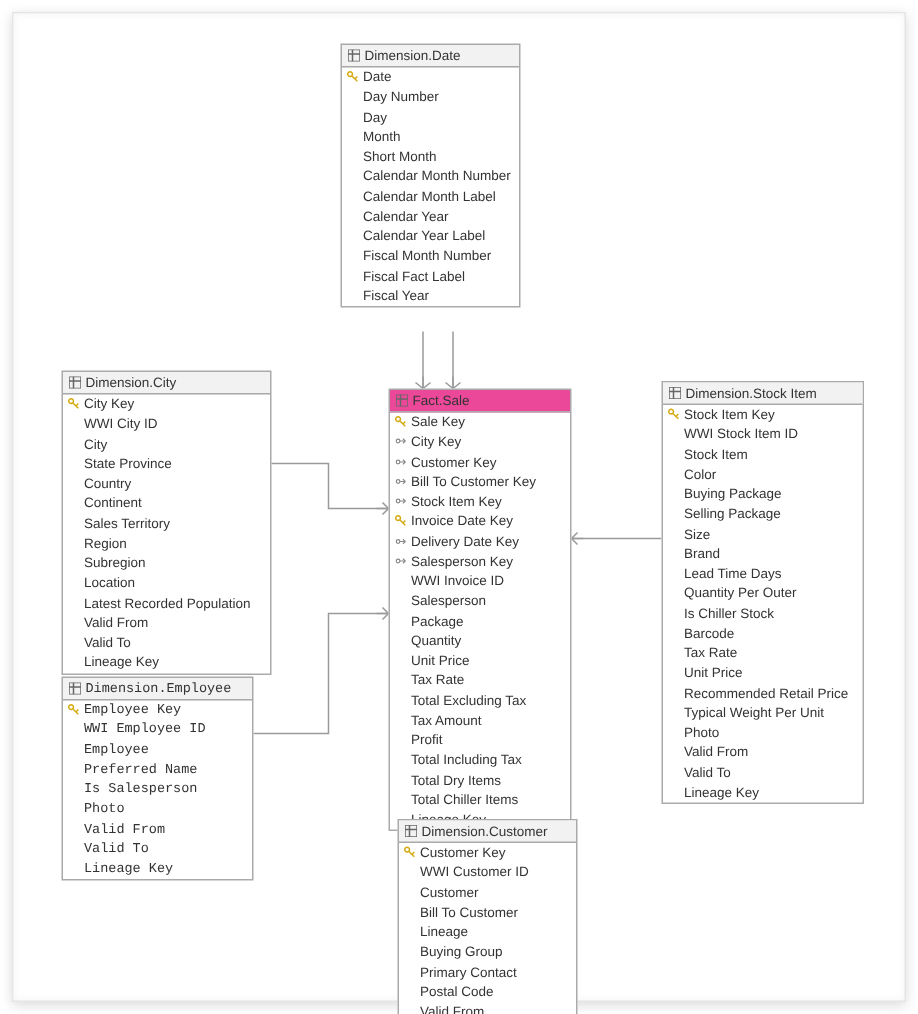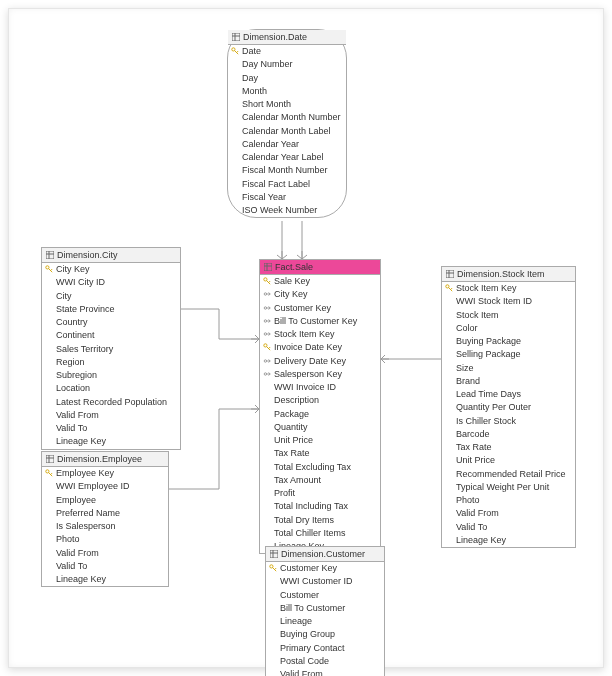--- a/index.html
+++ b/index.html
@@ -93,21 +93,21 @@
 
     <path d="M432 350 L372 350"></path>
     <path class="crow" d="M376 346 L372 350 L376 354 M380 350 L372 350"></path>
 
     <line x1="293" y1="512" x2="293" y2="537"></line>
     <line x1="313" y1="512" x2="313" y2="537"></line>
     <path class="crow" d="M288 516 L293 512 L298 516 M293 520 L293 512"></path>
     <path class="crow" d="M308 516 L313 512 L318 516 M313 520 L313 512"></path>
   </svg>
 
-  <div class="entity" style="left:218px; top:20px; width:108px;border-radius:29px;">
+  <div class="entity" style="left:218px; top:20px; width:108px;">
     <div class="entity-header">
       <span class="table-icon">
           <svg width="8" height="8">
             <rect x="0" y="0" width="8" height="8" fill="none" stroke="#666" stroke-width="1"></rect>
             <line x1="0" y1="3" x2="8" y2="3" stroke="#666"></line>
             <line x1="3" y1="0" x2="3" y2="8" stroke="#666"></line>
           </svg>
         </span>
       <span>Dimension.Date</span>
     </div>
@@ -121,21 +121,20 @@
         <div class="colrow"><span>Day</span></div>
         <div class="colrow"><span>Month</span></div>
         <div class="colrow"><span>Short Month</span></div>
         <div class="colrow"><span>Calendar Month Number</span></div>
         <div class="colrow"><span>Calendar Month Label</span></div>
         <div class="colrow"><span>Calendar Year</span></div>
         <div class="colrow"><span>Calendar Year Label</span></div>
         <div class="colrow"><span>Fiscal Month Number</span></div>
         <div class="colrow"><span>Fiscal Fact Label</span></div>
         <div class="colrow"><span>Fiscal Year</span></div>
-        <div class="colrow"><span>ISO Week Number</span></div>
       </div>
   </div>
 
   <div class="entity" style="left:32px; top:238px; width:140px;">
     <div class="entity-header">
       <span class="table-icon">
           <svg width="8" height="8">
             <rect x="0" y="0" width="8" height="8" fill="none" stroke="#666" stroke-width="1"></rect>
             <line x1="0" y1="3" x2="8" y2="3" stroke="#666"></line>
             <line x1="3" y1="0" x2="3" y2="8" stroke="#666"></line>
@@ -158,21 +157,21 @@
         <div class="colrow"><span>Region</span></div>
         <div class="colrow"><span>Subregion</span></div>
         <div class="colrow"><span>Location</span></div>
         <div class="colrow"><span>Latest Recorded Population</span></div>
         <div class="colrow"><span>Valid From</span></div>
         <div class="colrow"><span>Valid To</span></div>
         <div class="colrow"><span>Lineage Key</span></div>
       </div>
   </div>
 
-  <div class="entity" style="left:32px; top:442px; width:128px;">
+  <div class="entity" style="left:32px; top:442px; width:128px;font-family:Liberation Mono, monospace;">
     <div class="entity-header">
       <span class="table-icon">
           <svg width="8" height="8">
             <rect x="0" y="0" width="8" height="8" fill="none" stroke="#666" stroke-width="1"></rect>
             <line x1="0" y1="3" x2="8" y2="3" stroke="#666"></line>
             <line x1="3" y1="0" x2="3" y2="8" stroke="#666"></line>
           </svg>
         </span>
       <span>Dimension.Employee</span>
     </div>
@@ -245,21 +244,21 @@
               <line x1="7" y1="3" x2="9" y2="5" stroke="currentColor" stroke-width="1"></line>
               <line x1="7" y1="7" x2="9" y2="5" stroke="currentColor" stroke-width="1"></line>
             </svg></span><span>Delivery Date Key</span></div>
         <div class="colrow"><span class="fk-icon"><svg width="8" height="8" viewBox="0 0 10 10">
               <circle cx="3" cy="5" r="1.5" fill="none" stroke="currentColor" stroke-width="1"></circle>
               <line x1="4.5" y1="5" x2="9" y2="5" stroke="currentColor" stroke-width="1"></line>
               <line x1="7" y1="3" x2="9" y2="5" stroke="currentColor" stroke-width="1"></line>
               <line x1="7" y1="7" x2="9" y2="5" stroke="currentColor" stroke-width="1"></line>
             </svg></span><span>Salesperson Key</span></div>
         <div class="colrow"><span>WWI Invoice ID</span></div>
-        <div class="colrow"><span>Description</span></div>
+        <div class="colrow"><span>Salesperson</span></div>
         <div class="colrow"><span>Package</span></div>
         <div class="colrow"><span>Quantity</span></div>
         <div class="colrow"><span>Unit Price</span></div>
         <div class="colrow"><span>Tax Rate</span></div>
         <div class="colrow"><span>Total Excluding Tax</span></div>
         <div class="colrow"><span>Tax Amount</span></div>
         <div class="colrow"><span>Profit</span></div>
         <div class="colrow"><span>Total Including Tax</span></div>
         <div class="colrow"><span>Total Dry Items</span></div>
         <div class="colrow"><span>Total Chiller Items</span></div>
@@ -288,21 +287,21 @@
         <div class="colrow"><span>Customer</span></div>
         <div class="colrow"><span>Bill To Customer</span></div>
         <div class="colrow"><span>Lineage</span></div>
         <div class="colrow"><span>Buying Group</span></div>
         <div class="colrow"><span>Primary Contact</span></div>
         <div class="colrow"><span>Postal Code</span></div>
         <div class="colrow"><span>Valid From</span></div>
       </div>
   </div>
 
-  <div class="entity" style="left:432px; top:245px; width:135px;margin-top:12px;">
+  <div class="entity" style="left:432px; top:245px; width:135px;">
     <div class="entity-header">
       <span class="table-icon">
           <svg width="8" height="8">
             <rect x="0" y="0" width="8" height="8" fill="none" stroke="#666" stroke-width="1"></rect>
             <line x1="0" y1="3" x2="8" y2="3" stroke="#666"></line>
             <line x1="3" y1="0" x2="3" y2="8" stroke="#666"></line>
           </svg>
         </span>
       <span>Dimension.Stock Item</span>
     </div>

